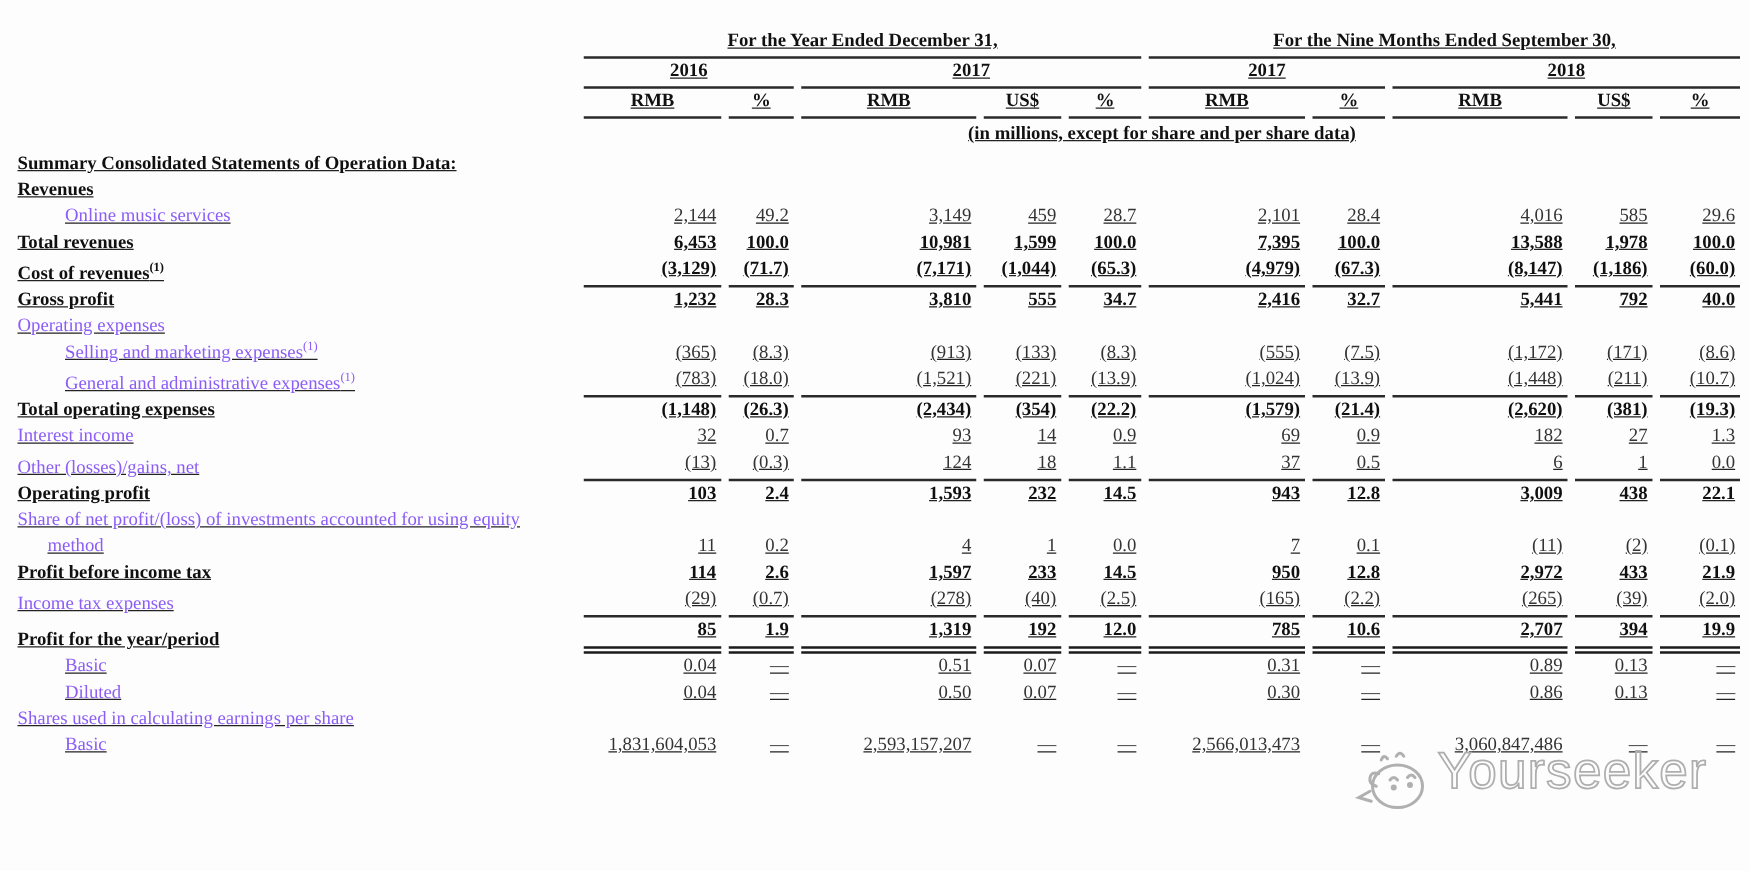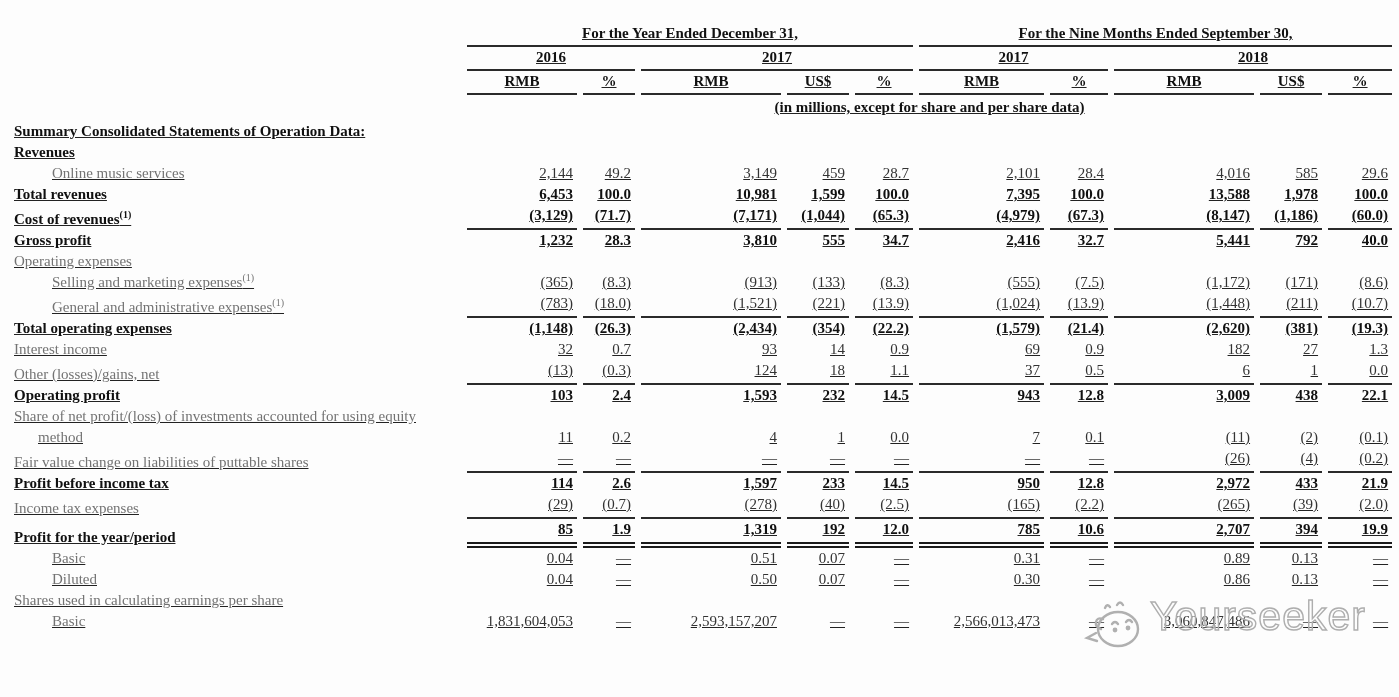--- a/index.html
+++ b/index.html
@@ -21,21 +21,21 @@
   }
   td { font-size: 15px; line-height: 21px; padding: 0; vertical-align: bottom; white-space: nowrap; }
   
   .gh, .yh, .uh {
     text-align: center; font-weight: bold; color: #111;
     border-bottom: 2px solid #2a2a2a; padding-bottom: 1px;
   }
   .gh { padding-top: 6px; }
   .note { text-align: center; font-weight: bold; color: #111; padding-top: 2px; padding-bottom: 3px; }
   
-  .lbl { white-space: normal; text-align: left; padding-left: 8px; color: #737373; }
+  .lbl { white-space: normal; text-align: left; padding-left: 8px; color: #8b5cf6; }
   .lbl.ind  { padding-left: 46px; }
   .lbl.hang { padding-left: 32px; text-indent: -24px; }
   .b { font-weight: bold; color: #101010; }
   .num { text-align: right; padding-right: 4px; color: #333; }
   .num.b { color: #101010; }
   .rule  { border-bottom: 2px solid #2a2a2a; padding-bottom: 2px; }
   .drule { border-bottom: 6px double #1b1b1b; padding-bottom: 2px; }
   tr.gap td { padding-top: 13px; }
   sup { font-size: 10px; line-height: 0; }
   
@@ -277,33 +277,20 @@
         <td class="num" data-name="cell">4</td>
         <td class="num" data-name="cell">1</td>
         <td class="num" data-name="cell">0.0</td>
         <td class="num" data-name="cell">7</td>
         <td class="num" data-name="cell">0.1</td>
         <td class="num" data-name="cell">(11)</td>
         <td class="num" data-name="cell">(2)</td>
         <td class="num" data-name="cell">(0.1)</td>
       </tr>
       <tr data-name="table-row">
-        <td class="lbl" data-name="row-label">Fair value change on liabilities of puttable shares</td>
-        <td class="num rule" data-name="cell">—</td>
-        <td class="num rule" data-name="cell">—</td>
-        <td class="num rule" data-name="cell">—</td>
-        <td class="num rule" data-name="cell">—</td>
-        <td class="num rule" data-name="cell">—</td>
-        <td class="num rule" data-name="cell">—</td>
-        <td class="num rule" data-name="cell">—</td>
-        <td class="num rule" data-name="cell">(26)</td>
-        <td class="num rule" data-name="cell">(4)</td>
-        <td class="num rule" data-name="cell">(0.2)</td>
-      </tr>
-      <tr data-name="table-row">
         <td class="lbl b" data-name="row-label">Profit before income tax</td>
         <td class="num b" data-name="cell">114</td>
         <td class="num b" data-name="cell">2.6</td>
         <td class="num b" data-name="cell">1,597</td>
         <td class="num b" data-name="cell">233</td>
         <td class="num b" data-name="cell">14.5</td>
         <td class="num b" data-name="cell">950</td>
         <td class="num b" data-name="cell">12.8</td>
         <td class="num b" data-name="cell">2,972</td>
         <td class="num b" data-name="cell">433</td>

